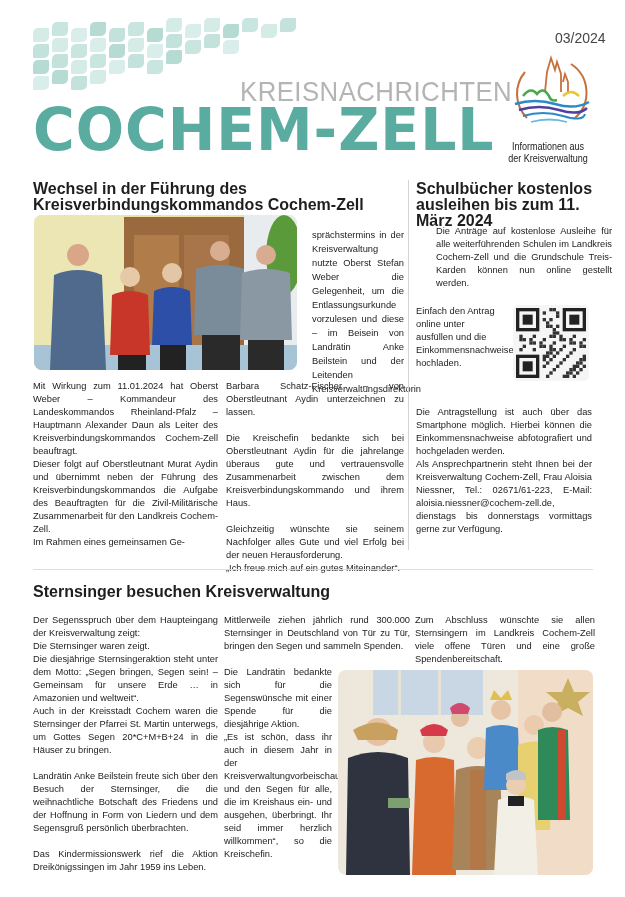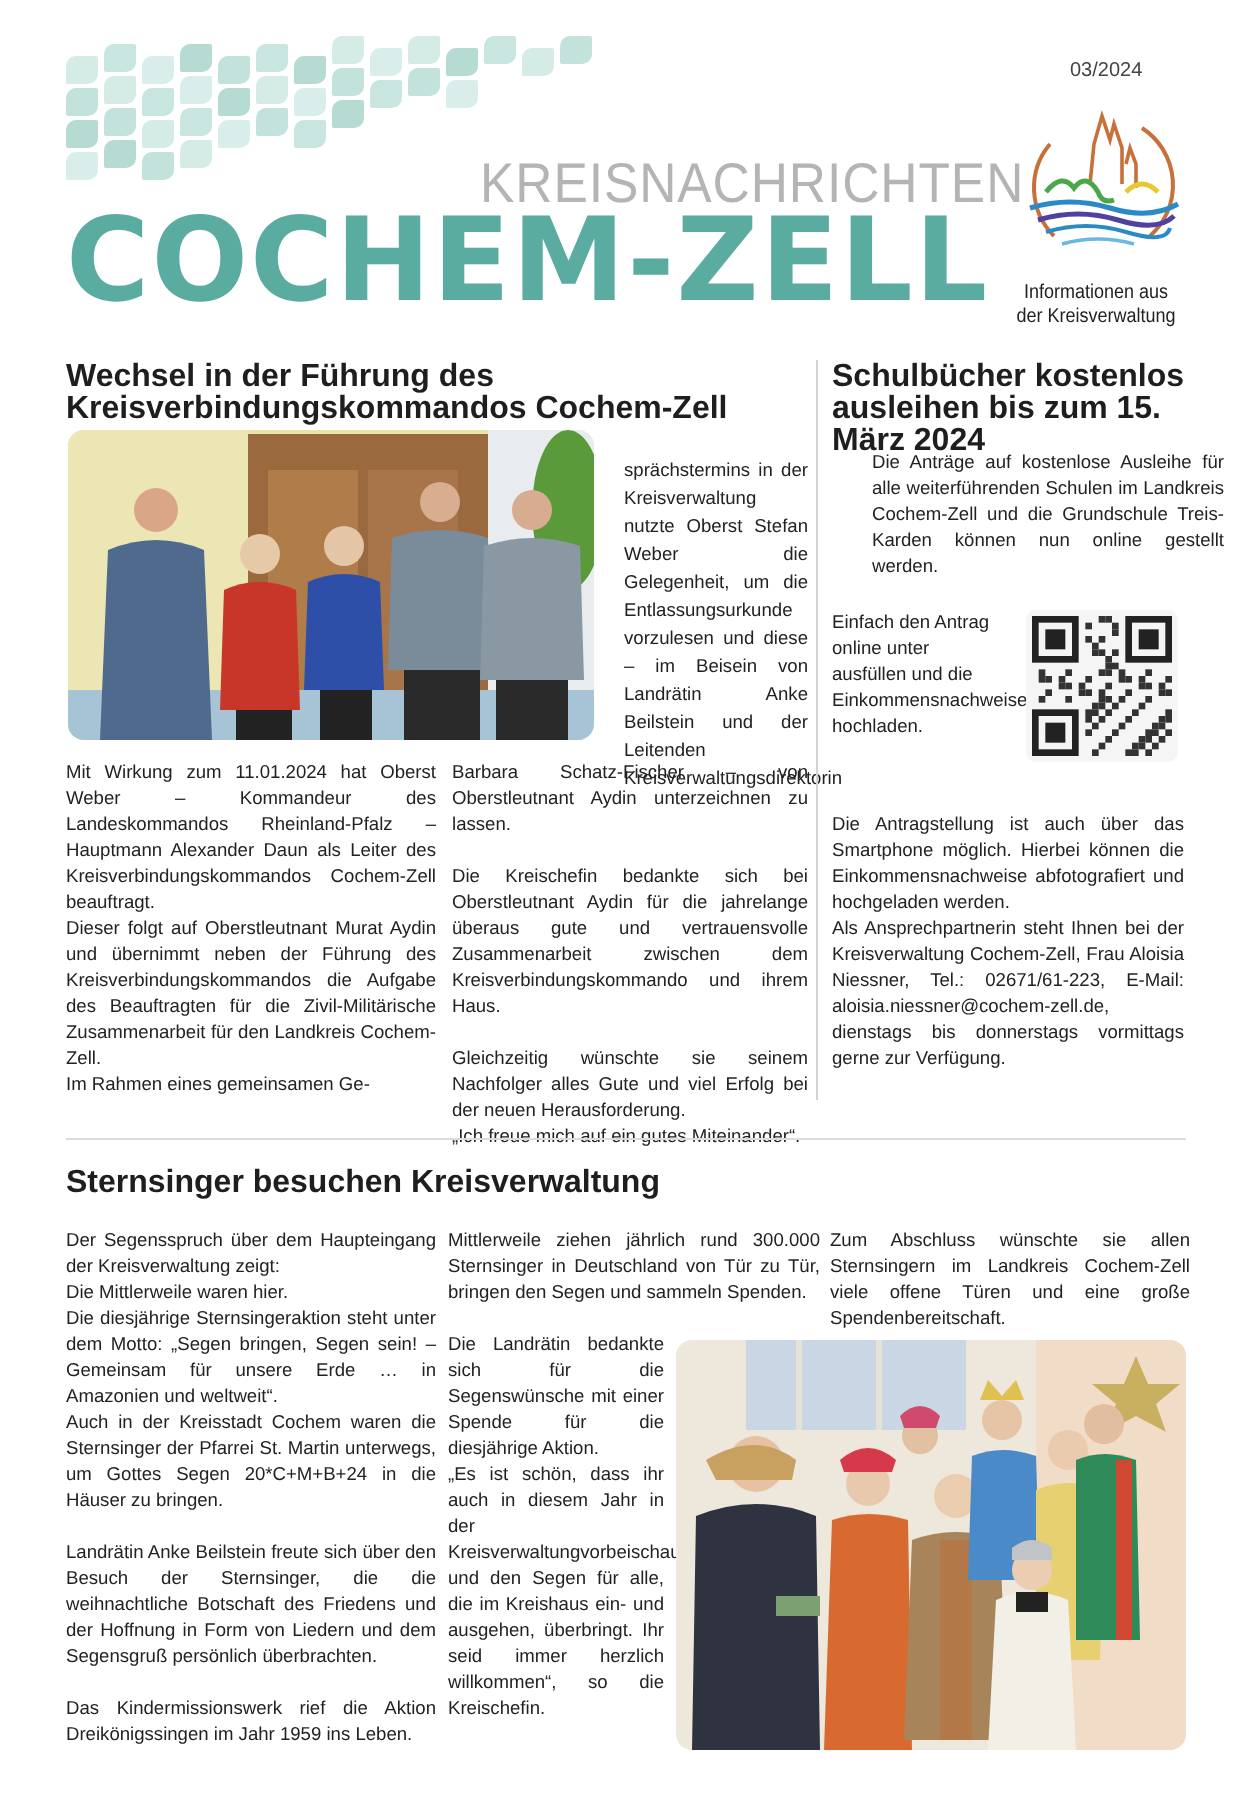--- a/index.html
+++ b/index.html
@@ -5,21 +5,21 @@
   * { box-sizing: border-box; margin: 0; padding: 0; }
   html, body { width: 625px; height: 897px; background: #ffffff; overflow: hidden; }
   body { position: relative; font-family: "Liberation Sans", sans-serif; color: #1e1e1e; }
 
   .mosaic { position: absolute; left: 33px; top: 22px; }
   .mosaic .tile { position: absolute; width: 16px; height: 14px; border-radius: 5px 1px 5px 1px; }
 
   .kreis { position: absolute; left: 240px; top: 76px; font-family: "Liberation Sans", sans-serif; font-size: 28px; letter-spacing: 0.5px; color: #b4b4b4; transform: scaleX(0.92); transform-origin: left top; }
   .cz { position: absolute; left: 33px; top: 101px; font-family: "DejaVu Sans", sans-serif; font-weight: bold; font-size: 58px; letter-spacing: 1px; color: #5aaba0; transform: scaleX(0.98); transform-origin: left top; line-height: 1; }
 
-  .issue { position: absolute; left: 535px; top: 30px; font-size: 10px; color: #444; }
+  .issue { position: absolute; left: 555px; top: 30px; font-size: 14px; color: #444; }
   .logo { position: absolute; left: 505px; top: 52px; width: 88px; height: 84px; }
   .logo-caption { position: absolute; left: 498px; top: 141px; width: 100px; text-align: center; font-size: 10px; line-height: 12px; color: #222; transform: scaleX(0.9); transform-origin: center top; }
 
   h2 { font-family: "Liberation Sans", sans-serif; font-weight: bold; font-size: 16px; line-height: 16px; color: #1e1e1e; }
   .h-left { position: absolute; left: 33px; top: 181px; width: 370px; }
   .h-right { position: absolute; left: 416px; top: 181px; width: 180px; }
   .h-bottom { position: absolute; left: 33px; top: 584px; width: 400px; }
 
   .vrule { position: absolute; left: 408px; top: 180px; width: 1px; height: 370px; background: #d4d4d4; }
   .hrule { position: absolute; left: 33px; top: 569px; width: 560px; height: 1px; background: #dcdcdc; }
@@ -133,21 +133,21 @@
 
 <div class="txt" style="left:226px; top:380px; width:178px;">
   <p>Barbara Schatz-Fischer – von Oberstleutnant Aydin unterzeichnen zu lassen.</p>
   <p class="gap">Die Kreischefin bedankte sich bei Oberstleutnant Aydin für die jahrelange überaus gute und vertrauensvolle Zusammenarbeit zwischen dem Kreisverbindungskommando und ihrem Haus.</p>
   <p class="gap">Gleichzeitig wünschte sie seinem Nachfolger alles Gute und viel Erfolg bei der neuen Herausforderung.</p>
   <p>„Ich freue mich auf ein gutes Miteinander“.</p>
 </div>
 
 <div class="vrule"></div>
 
-<h2 class="h-right">Schulbücher kostenlos ausleihen bis zum 15. März 2024</h2>
+<h2 class="h-right">Schulbücher kostenlos ausleihen bis zum 11. März 2024</h2>
 <div class="txt" style="left:436px; top:225px; width:176px;">Die Anträge auf kostenlose Ausleihe für alle weiterführenden Schulen im Landkreis Cochem-Zell und die Grundschule Treis-Karden können nun online gestellt werden.</div>
 <div class="txt" style="left:416px; top:305px; width:88px; text-align:left;">
   <p>Einfach den Antrag online unter</p>
   <p>ausfüllen und die Einkommensnachweise hochladen.</p>
 </div>
 <div class="qr">
   <svg width="70" height="70" viewBox="0 0 21 21" id="qr-svg">
       <rect x="0" y="0" width="7" height="7" fill="#222"></rect>
       <rect x="1" y="1" width="5" height="5" fill="#f5f5f5"></rect>
       <rect x="2" y="2" width="3" height="3" fill="#222"></rect>
@@ -244,21 +244,21 @@
 </div>
 <div class="txt" style="left:416px; top:406px; width:176px;">Die Antragstellung ist auch über das Smartphone möglich. Hierbei können die Einkommensnachweise abfotografiert und hochgeladen werden.</div>
 <div class="txt" style="left:416px; top:458px; width:176px;">Als Ansprechpartnerin steht Ihnen bei der Kreisverwaltung Cochem-Zell, Frau Aloisia Niessner, Tel.: 02671/61-223, E-Mail: aloisia.niessner@cochem-zell.de, dienstags bis donnerstags vormittags gerne zur Verfügung.</div>
 
 <div class="hrule"></div>
 
 <h2 class="h-bottom">Sternsinger besuchen Kreisverwaltung</h2>
 
 <div class="txt" style="left:33px; top:614px; width:185px;">
   <p>Der Segensspruch über dem Haupteingang der Kreisverwaltung zeigt:</p>
-  <p>Die Mittlerweile waren hier.</p>
+  <p>Die Sternsinger waren zeigt.</p>
   <p>Die diesjährige Sternsingeraktion steht unter dem Motto: „Segen bringen, Segen sein! – Gemeinsam für unsere Erde … in Amazonien und weltweit“.</p>
   <p>Auch in der Kreisstadt Cochem waren die Sternsinger der Pfarrei St. Martin unterwegs, um Gottes Segen 20*C+M+B+24 in die Häuser zu bringen.</p>
   <p class="gap">Landrätin Anke Beilstein freute sich über den Besuch der Sternsinger, die die weihnachtliche Botschaft des Friedens und der Hoffnung in Form von Liedern und dem Segensgruß persönlich überbrachten.</p>
   <p class="gap">Das Kindermissionswerk rief die Aktion Dreikönigssingen im Jahr 1959 ins Leben.</p>
 </div>
 
 <div class="txt" style="left:224px; top:614px; width:186px;">Mittlerweile ziehen jährlich rund 300.000 Sternsinger in Deutschland von Tür zu Tür, bringen den Segen und sammeln Spenden.</div>
 
 <div class="txt" style="left:224px; top:666px; width:108px;">
   <p>Die Landrätin bedankte sich für die Segenswünsche mit einer Spende für die diesjährige Aktion.</p>

